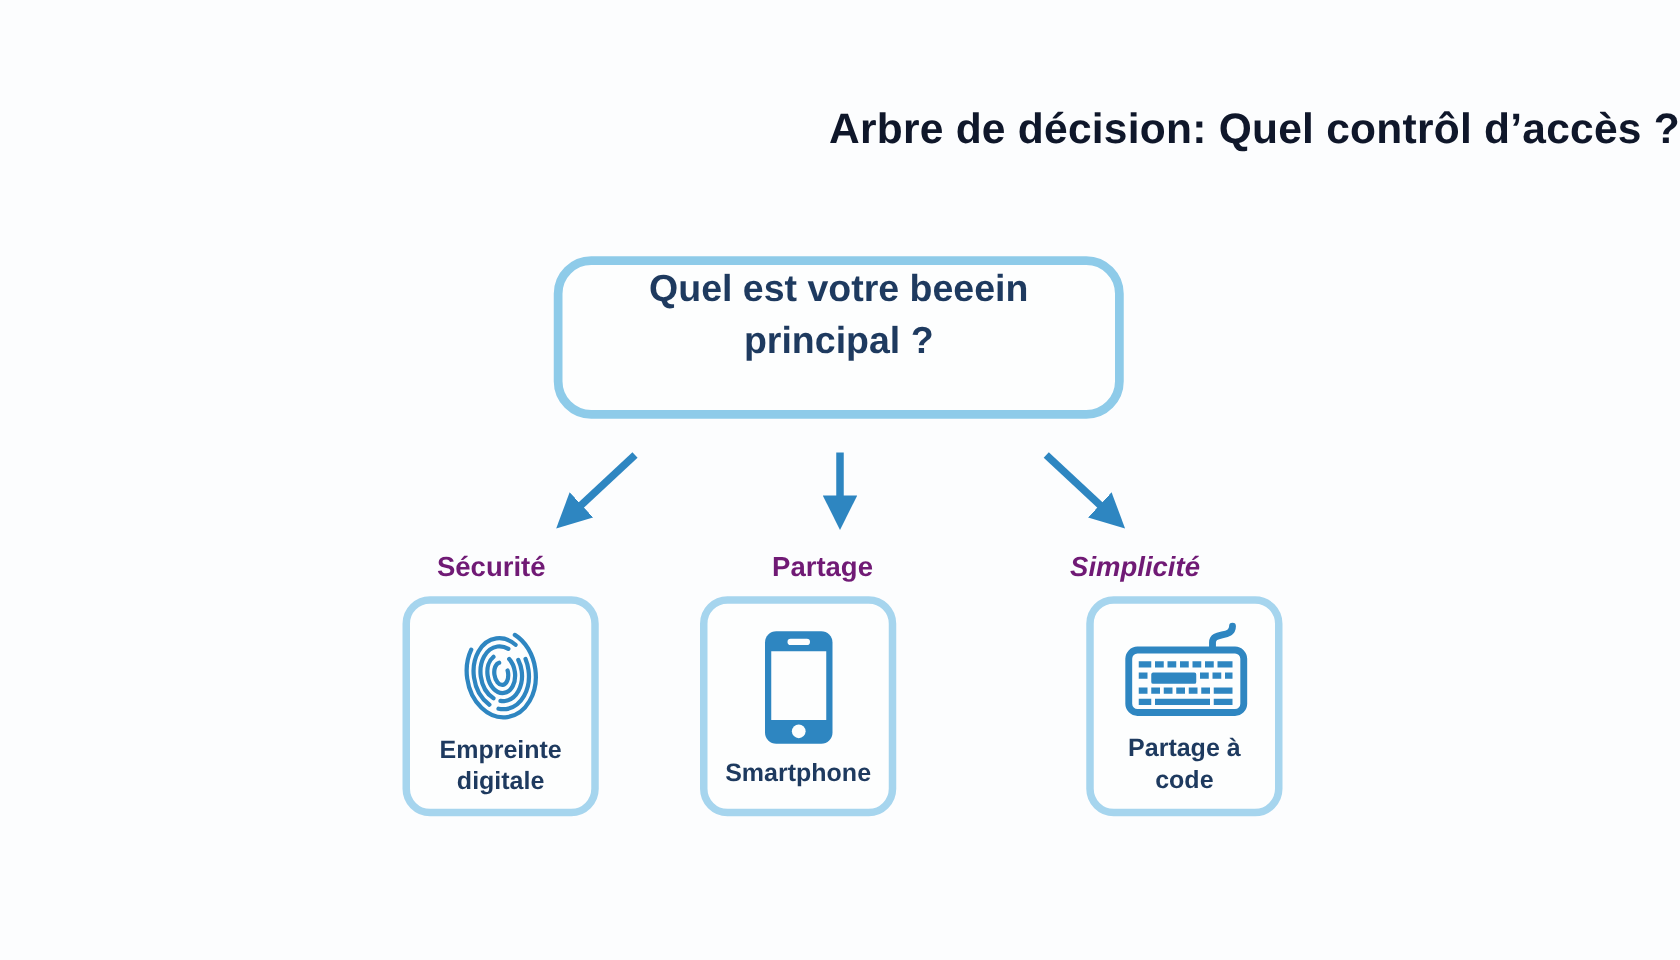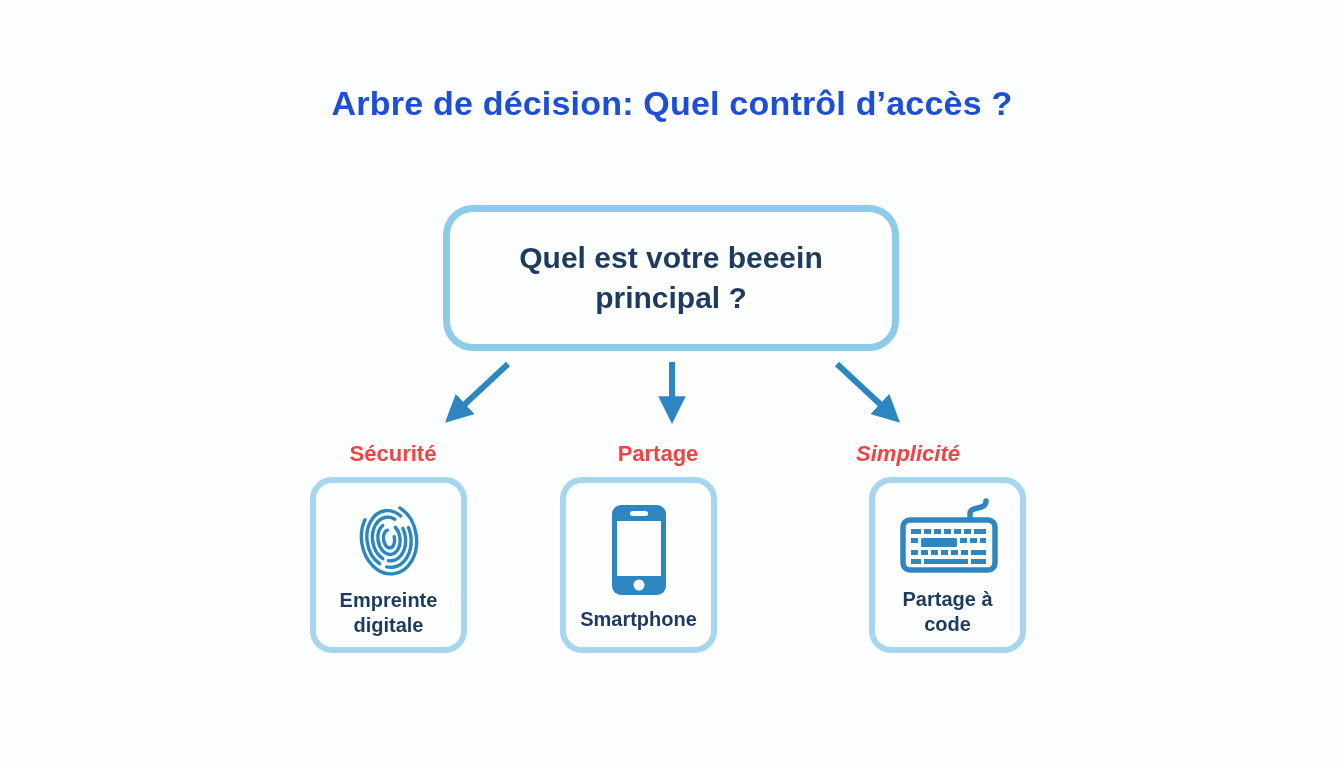--- a/index.html
+++ b/index.html
@@ -7,68 +7,68 @@
   body {
     position: relative;
     width: 1344px; height: 768px;
     background: #fcfdfe;
     font-family: "Liberation Sans", sans-serif;
     overflow: hidden;
   }
   .title {
     position: absolute;
     left: 0; top: 84px; width: 1344px;
-    text-align: center;
+    text-align: right;
     font-size: 34px; font-weight: 700;
-    color: #1d4ed8;
+    color: #0f172a;
     letter-spacing: 0.2px;
   }
   .root-node {
     position: absolute;
     left: 443px; top: 205px;
-    width: 456px; height: 146px;
+    width: 456px; height: 130px;
     background: #fdfefe;
     border: 7px solid #8ecbe9;
     border-radius: 30px;
-    display: flex; align-items: center; justify-content: center;
+    display: flex; align-items: flex-start; justify-content: center;
   }
   .root-node .question {
     max-width: 350px;
     text-align: center;
     font-size: 30px; font-weight: 700;
     line-height: 1.35;
     color: #1e3a5f;
   }
   .arrows-layer {
     position: absolute; left: 0; top: 0;
     width: 1344px; height: 768px;
     pointer-events: none;
   }
   .branch-label {
     position: absolute; top: 441px;
     width: 170px;
     text-align: center;
     font-size: 22px; font-weight: 700;
-    color: #ef4444;
+    color: #701a75;
   }
   .branch-label.b1 { left: 308px; }
   .branch-label.b2 { left: 573px; }
   .branch-label.b3 { left: 823px; font-style: italic; }
   .card {
     position: absolute; top: 477px;
     width: 157px; height: 176px;
     background: #fdfefe;
     border: 6px solid #a6d5ee;
     border-radius: 22px;
     display: flex; flex-direction: column;
     align-items: center; justify-content: center;
     gap: 10px;
     padding-top: 4px;
   }
-  .card.c1 { left: 310px; }
+  .card.c1 { left: 322px; }
   .card.c2 { left: 560px; }
   .card.c3 { left: 869px; }
   .card .option {
     max-width: 132px;
     text-align: center;
     font-size: 20px; font-weight: 700;
     line-height: 1.25;
     color: #1e3a5f;
   }
   .icon-wrap { display: flex; align-items: center; justify-content: center; }

